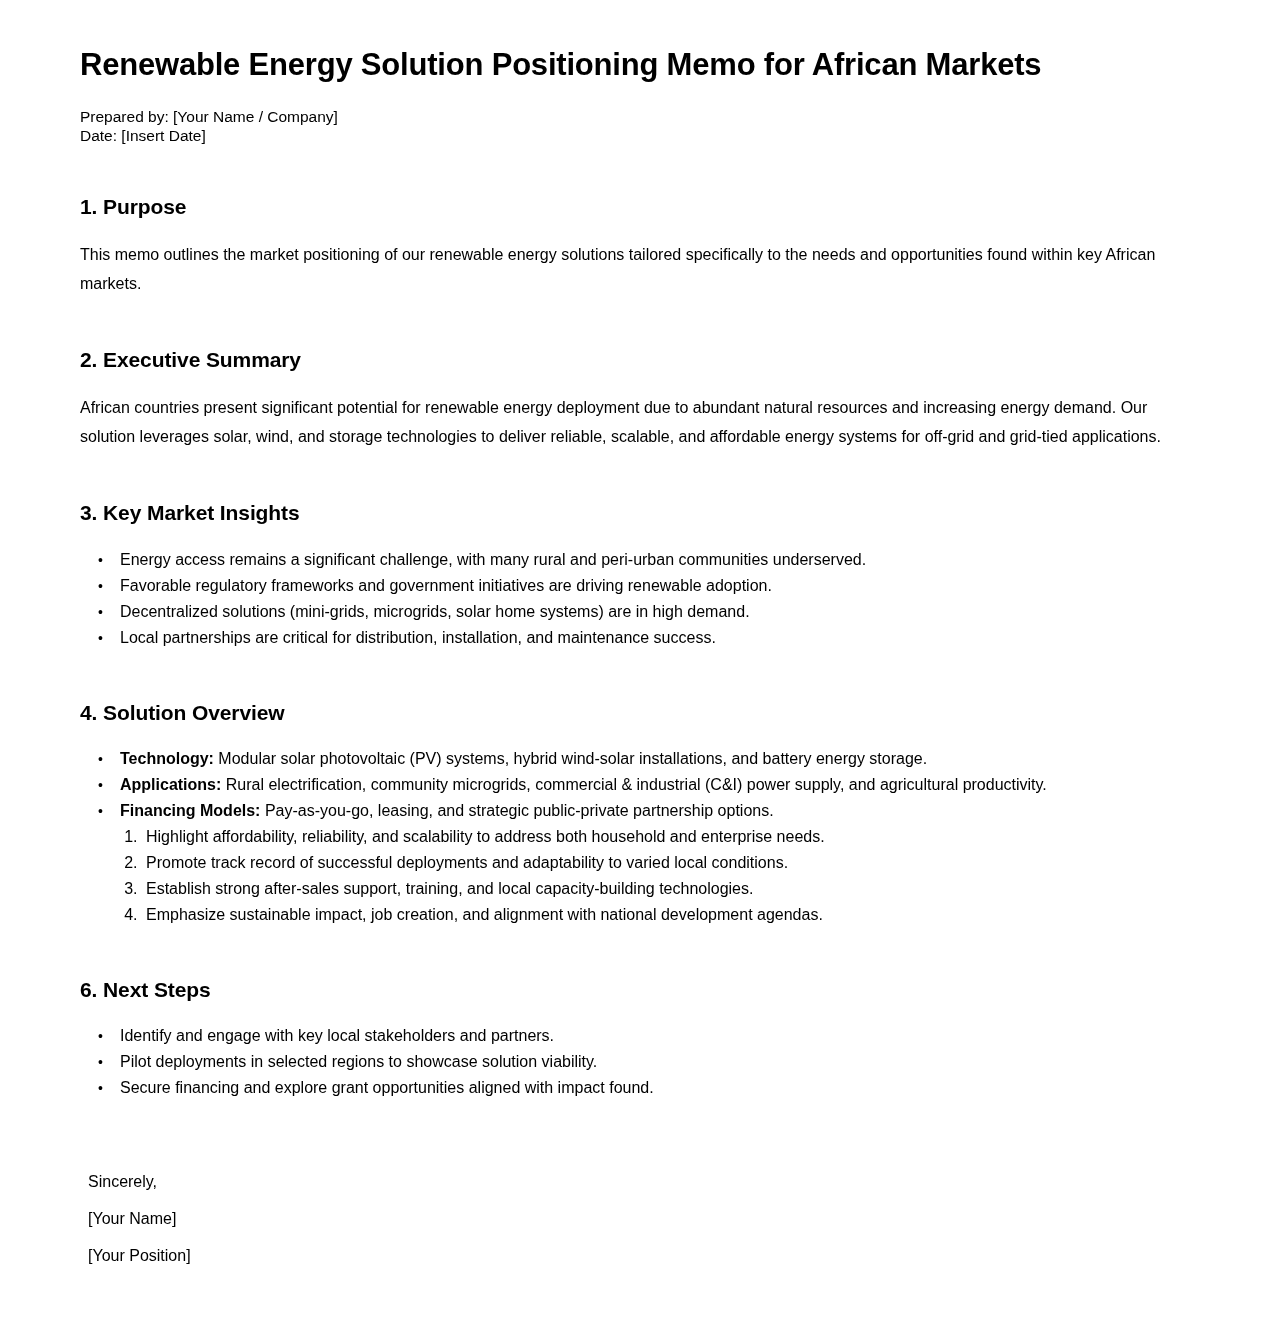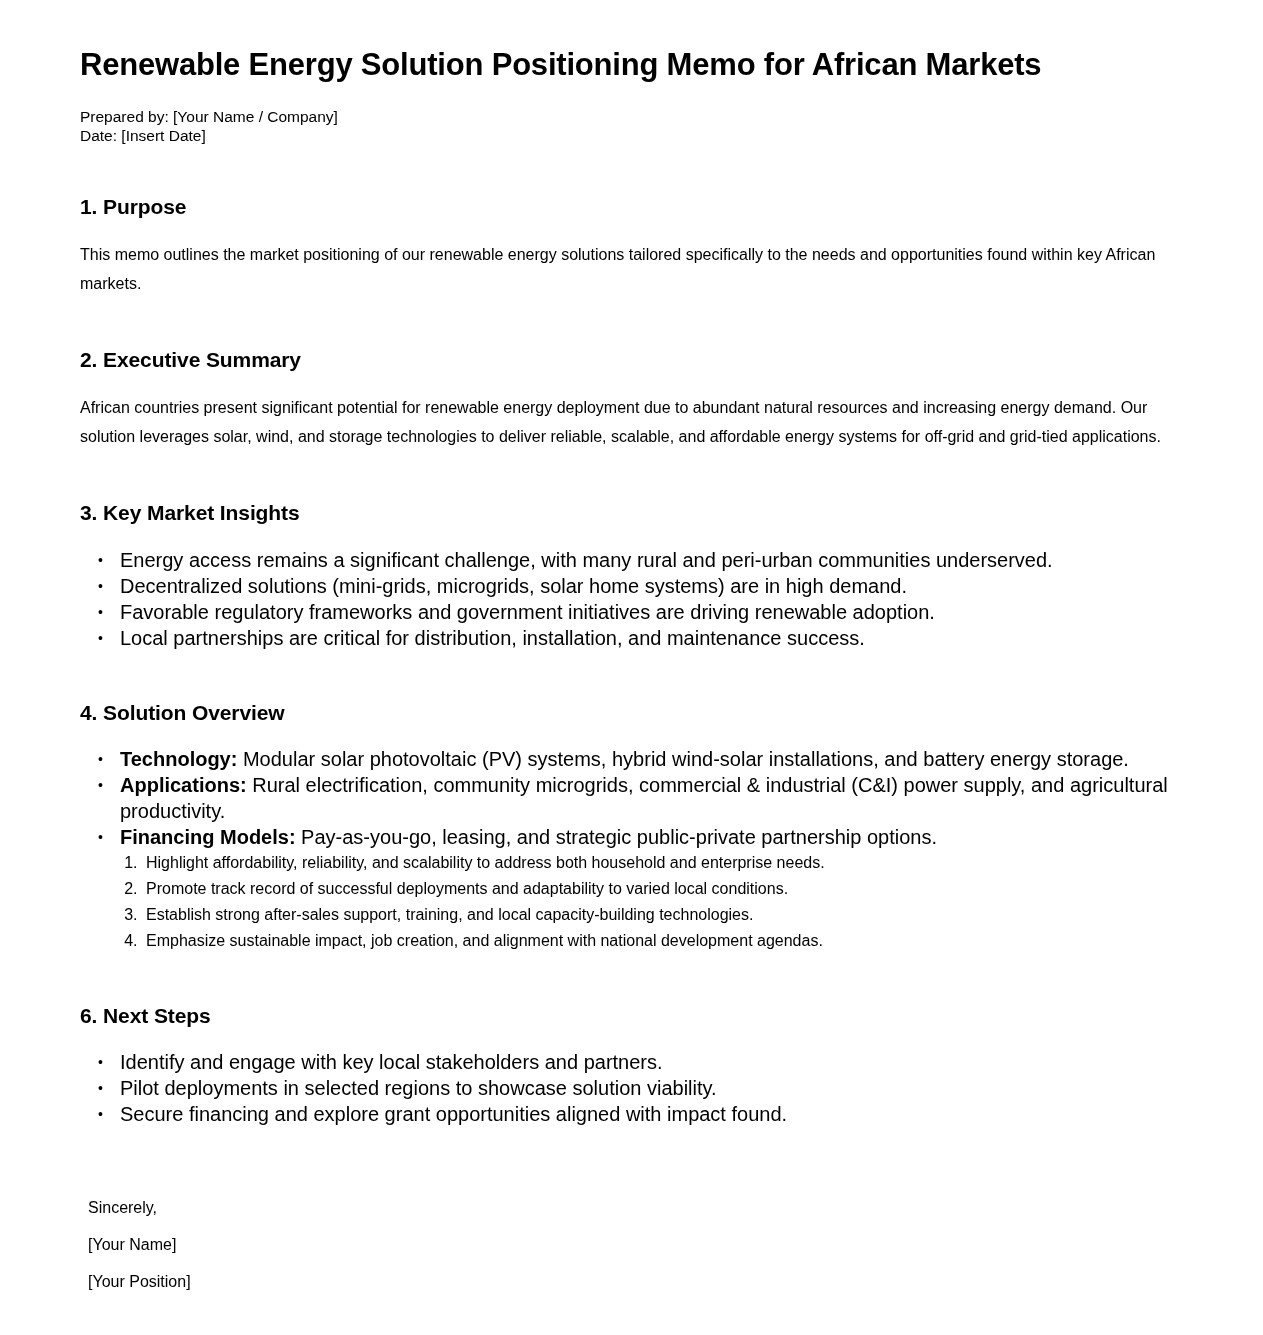--- a/index.html
+++ b/index.html
@@ -46,21 +46,21 @@
     line-height: 29px;
     margin: 0 0 4px 0;
     max-width: 1090px;
   }
   ul.bullet-list {
     margin: 0;
     padding: 0 0 0 28px;
     list-style: none;
   }
   ul.bullet-list > li {
-    font-size: 20px;
+    font-size: 16px;
     line-height: 26px;
     position: relative;
     padding-left: 12px;
     margin: 0 0 0 0;
   }
   ul.bullet-list > li::before {
     content: "\2022";
     position: absolute;
     left: -10px;
     top: 0;
@@ -111,22 +111,22 @@
 
   <section class="section">
     <h2 class="section-heading">2. Executive Summary</h2>
     <p class="body-text">African countries present significant potential for renewable energy deployment due to abundant natural resources and increasing energy demand. Our solution leverages solar, wind, and storage technologies to deliver reliable, scalable, and affordable energy systems for off-grid and grid-tied applications.</p>
   </section>
 
   <section class="section">
     <h2 class="section-heading">3. Key Market Insights</h2>
     <ul class="bullet-list">
       <li>Energy access remains a significant challenge, with many rural and peri-urban communities underserved.</li>
+      <li>Favorable regulatory frameworks and government initiatives are driving renewable adoption.</li>
       <li>Decentralized solutions (mini-grids, microgrids, solar home systems) are in high demand.</li>
-      <li>Favorable regulatory frameworks and government initiatives are driving renewable adoption.</li>
       <li>Local partnerships are critical for distribution, installation, and maintenance success.</li>
     </ul>
   </section>
 
   <section class="section">
     <h2 class="section-heading">4. Solution Overview</h2>
     <ul class="bullet-list">
       <li><span class="lead-label">Technology:</span><span> Modular solar photovoltaic (PV) systems, hybrid wind-solar installations, and battery energy storage.</span></li>
       <li><span class="lead-label">Applications:</span><span> Rural electrification, community microgrids, commercial &amp; industrial (C&amp;I) power supply, and agricultural productivity.</span></li>
       <li><span class="lead-label">Financing Models:</span><span> Pay-as-you-go, leasing, and strategic public-private partnership options.</span></li>

